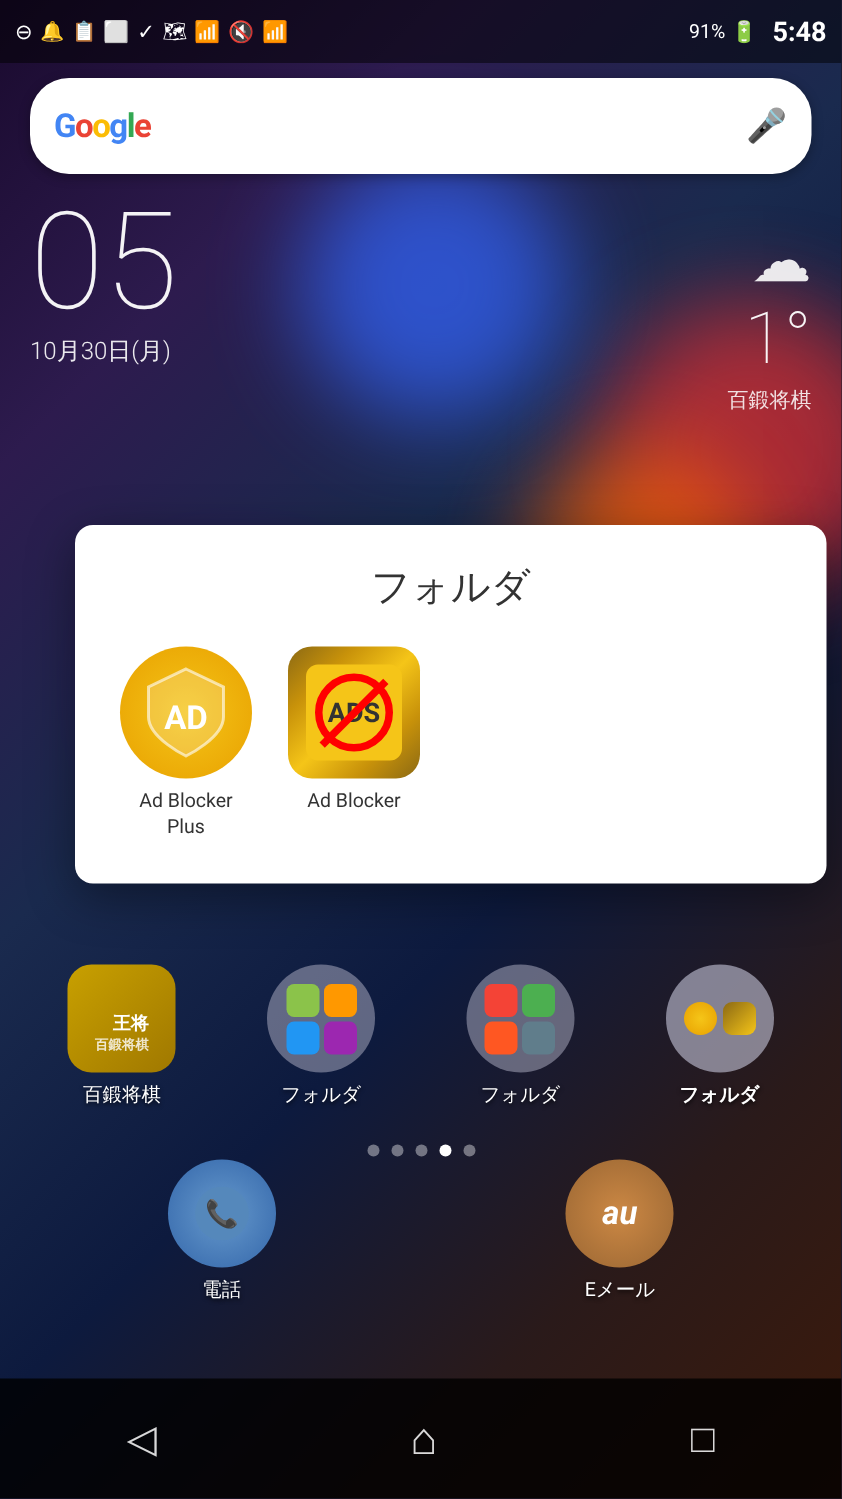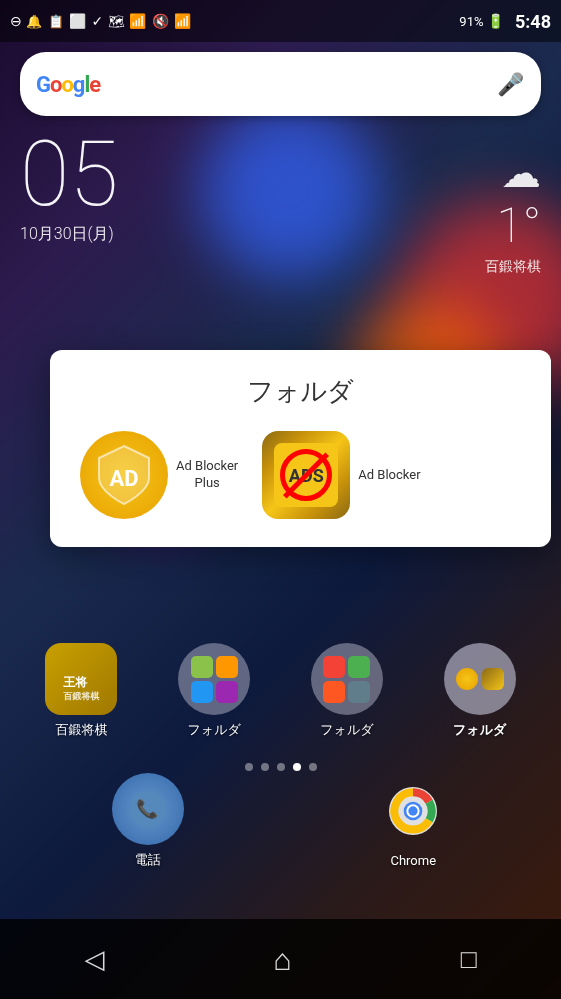--- a/index.html
+++ b/index.html
@@ -192,21 +192,21 @@
 
     .folder-apps {
       display: flex;
       flex-direction: row;
       gap: 24px;
       padding-left: 10px;
     }
 
     .app-item {
       display: flex;
-      flex-direction: row;
+      flex-direction: column;
       align-items: center;
       gap: 8px;
       cursor: pointer;
     }
 
     
     .icon-adblock-plus {
       width: 88px;
       height: 88px;
       border-radius: 50%;
@@ -509,21 +509,21 @@
       </div>
       <div class="app-label">Ad Blocker</div>
     </div>
   </div>
 </div>
 
 <div id="app-grid-row">
 
   <div class="grid-app">
     <div class="grid-icon icon-shogi">
-      <div style="text-align:left;padding:4px;margin-top:20px;">
+      <div style="text-align:right;padding:4px;margin-top:20px;">
         <div style="font-size:12px;line-height:1.2;">王将</div>
         <div style="font-size:9px;opacity:0.8;">百鍛将棋</div>
       </div>
     </div>
     <div class="grid-label">百鍛将棋</div>
   </div>
 
   <div class="grid-app">
     <div class="folder-icon-bg">
       <div style="display:grid;grid-template-columns:1fr 1fr;gap:3px;padding:8px;">
@@ -572,39 +572,28 @@
   <div class="dock-app">
     <div class="dock-icon icon-phone">
       <svg width="36" height="36" viewBox="0 0 36 36">
         <circle cx="18" cy="18" r="18" fill="#5588bb"></circle>
         <text x="18" y="24" text-anchor="middle" font-size="18" fill="white">📞</text>
       </svg>
     </div>
     <div class="dock-label">電話</div>
   </div>
 
+
+
   <div class="dock-app">
-    <div class="dock-icon" style="background:transparent;">
-      <svg class="chrome-svg" viewBox="0 0 72 72">
-        <circle cx="36" cy="36" r="36" fill="#e0e0e0"></circle>
-        <circle cx="36" cy="36" r="28" fill="#e0e0e0"></circle>
-
-        <path d="M36 8 A28 28 0 0 1 60.2 22" stroke="#EA4335" stroke-width="12" fill="none"></path>
-        <path d="M60.2 22 A28 28 0 0 1 60.2 50" stroke="#34A853" stroke-width="12" fill="none"></path>
-        <path d="M60.2 50 A28 28 0 0 1 11.8 50 A28 28 0 0 1 11.8 22 A28 28 0 0 1 36 8" stroke="#FBBC05" stroke-width="12" fill="none"></path>
-
-        <circle cx="36" cy="36" r="14" fill="#4285F4"></circle>
-        <circle cx="36" cy="36" r="10" fill="white"></circle>
-        <circle cx="36" cy="36" r="7" fill="#4285F4"></circle>
-      </svg>
-    </div>
-    <div class="dock-label">Chrome</div>
-  </div>
-
-
+    <div class="dock-icon icon-email">
+      <div style="color:white;font-size:22px;font-weight:bold;font-style:italic;">au</div>
+    </div>
+    <div class="dock-label">Eメール</div>
+  </div>
 
 </div>
 
 <div id="nav-bar">
   <div class="nav-button">◁</div>
   <div class="nav-button" style="font-size:30px;">⌂</div>
   <div class="nav-button">□</div>
 </div>
 
 </body></html>

